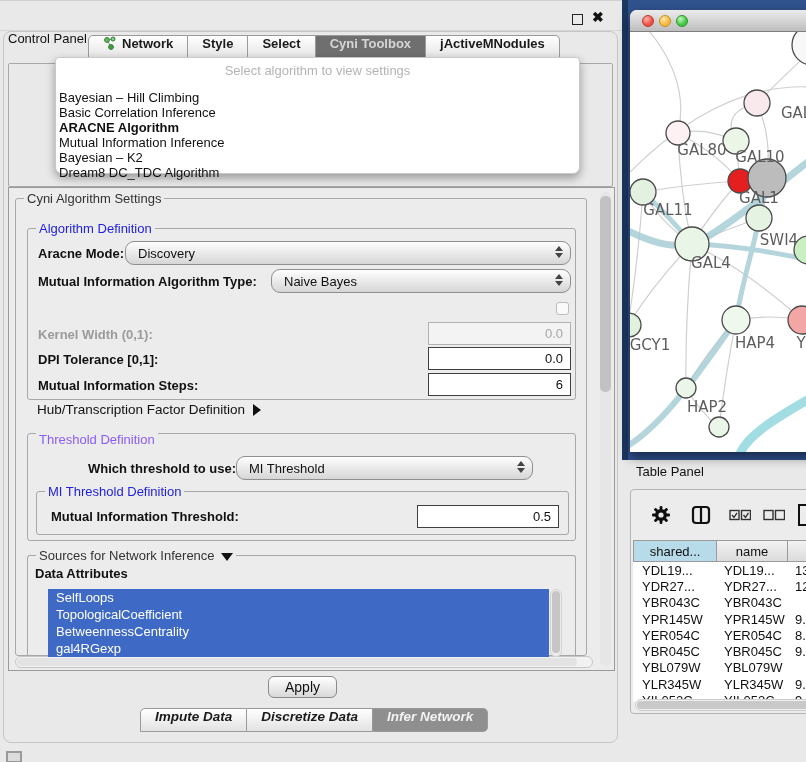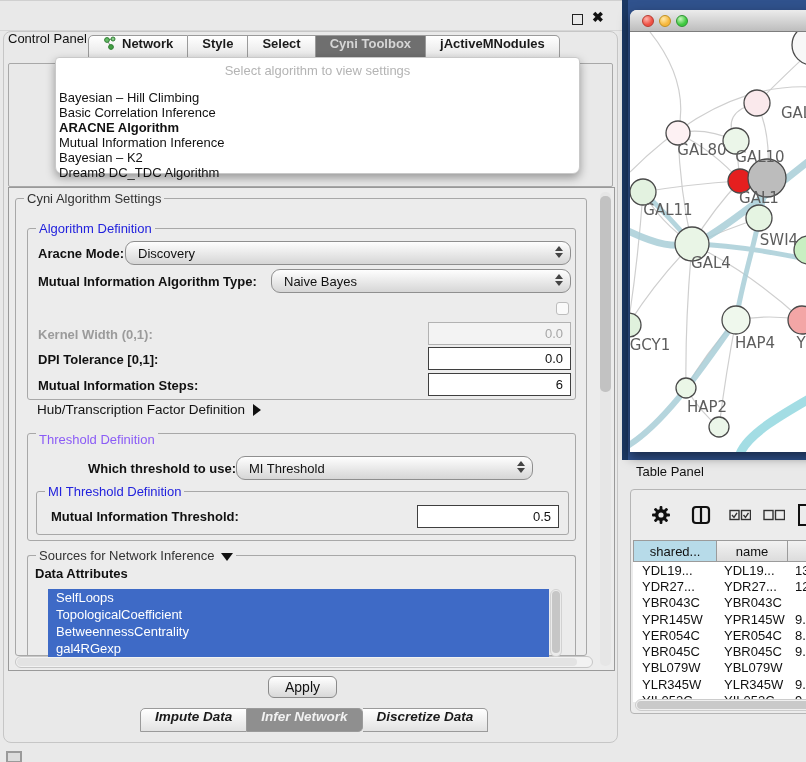--- a/index.html
+++ b/index.html
@@ -259,25 +259,25 @@
   </div>
 
   <div id="apply-btn">
       <span>Apply</span>
     </div>
 
   <div class="tabrow" id="bottom-tabs">
     <div class="tab">
         <span>Impute Data</span>
       </div>
+    <div class="tab">
+        <span>Discretize Data</span>
+      </div>
     <div class="tab selected">
         <span>Infer Network</span>
-      </div>
-    <div class="tab">
-        <span>Discretize Data</span>
       </div>
   </div>
 
   <div id="dock-icon"></div>
 </div>
 
 <div id="desktop-blue"></div>
 
 <div id="net-window">
   <div id="net-titlebar">

